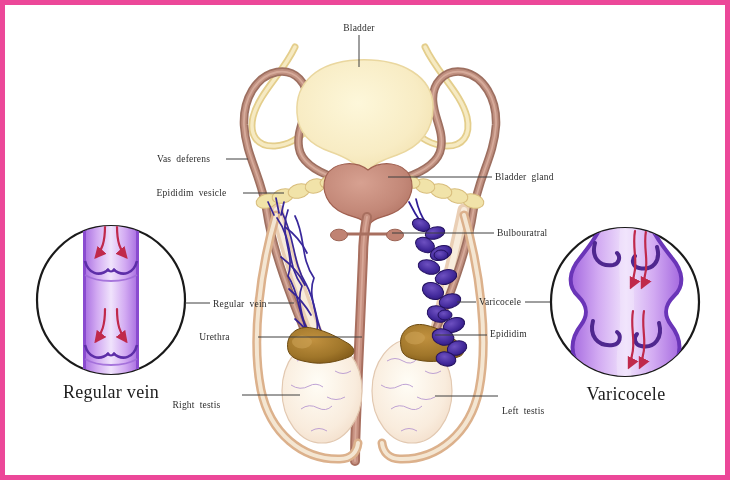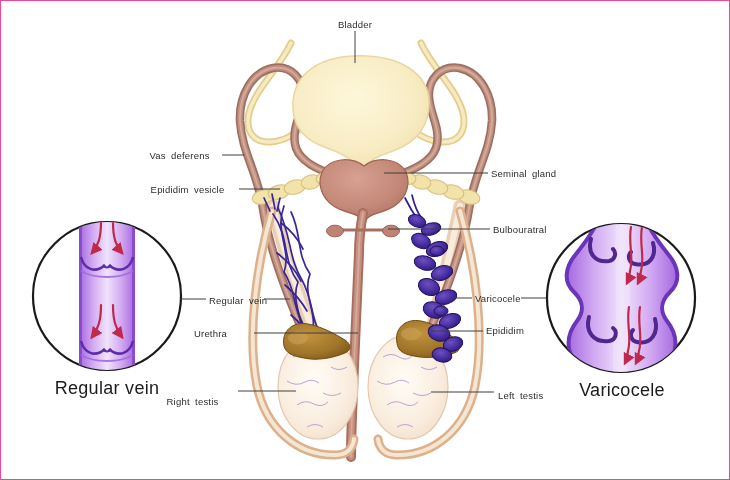--- a/index.html
+++ b/index.html
@@ -1,19 +1,19 @@
 <!DOCTYPE html>
 <html><head>
 <meta charset="utf-8">
 <style>
   html,body{margin:0;padding:0;background:#fff;}
   .stage{
     position:relative;width:730px;height:480px;background:#ffffff;
-    border:1px solid #ec4899;box-sizing:border-box;overflow:hidden;
-    font-family:Liberation Sans, sans-serif;
+    border:5px solid #ec4899;box-sizing:border-box;overflow:hidden;
+    font-family:Liberation Serif, serif;
   }
   .art{position:absolute;left:0;top:0;}
   .lbl{
     position:absolute;font-size:9.5px;color:#2d2d2d;line-height:11px;
     white-space:nowrap;word-spacing:2.5px;letter-spacing:.2px;
   }
   .lbl.r{text-align:center;}
   .caption{
     position:absolute;font-size:18px;color:#1c1c1c;text-align:center;
     letter-spacing:.3px;
@@ -260,25 +260,25 @@
       <path d="M 520,297 L 545,297"></path>
       <path d="M 430,330 L 482,330"></path>
       <path d="M 237,390 L 295,390"></path>
       <path d="M 430,391 L 493,391"></path>
     </g>
   </svg>
 
   <div class="lbl" style="left:329px;top:18px;width:50px;text-align:center;">Bladder</div>
   <div class="lbl r" style="left:140px;top:149px;width:77px;">Vas deferens</div>
   <div class="lbl r" style="left:140px;top:183px;width:93px;">Epididim vesicle</div>
-  <div class="lbl" style="left:490px;top:167px;">Seminal gland</div>
+  <div class="lbl" style="left:490px;top:167px;">Bladder gland</div>
   <div class="lbl" style="left:492px;top:223px;text-align:right;">Bulbouratral</div>
   <div class="lbl" style="left:208px;top:294px;">Regular vein</div>
   <div class="lbl r" style="left:170px;top:327px;width:79px;">Urethra</div>
   <div class="lbl" style="left:474px;top:292px;">Varicocele</div>
   <div class="lbl" style="left:485px;top:324px;text-align:center;">Epididim</div>
   <div class="lbl r" style="left:150px;top:395px;width:83px;">Right testis</div>
-  <div class="lbl" style="left:497px;top:389px;">Left testis</div>
+  <div class="lbl" style="left:497px;top:401px;">Left testis</div>
 
   <div class="caption" style="left:36px;top:377px;width:140px;">Regular vein</div>
   <div class="caption" style="left:551px;top:379px;width:140px;">Varicocele</div>
 
 </div>
 
 </body></html>

